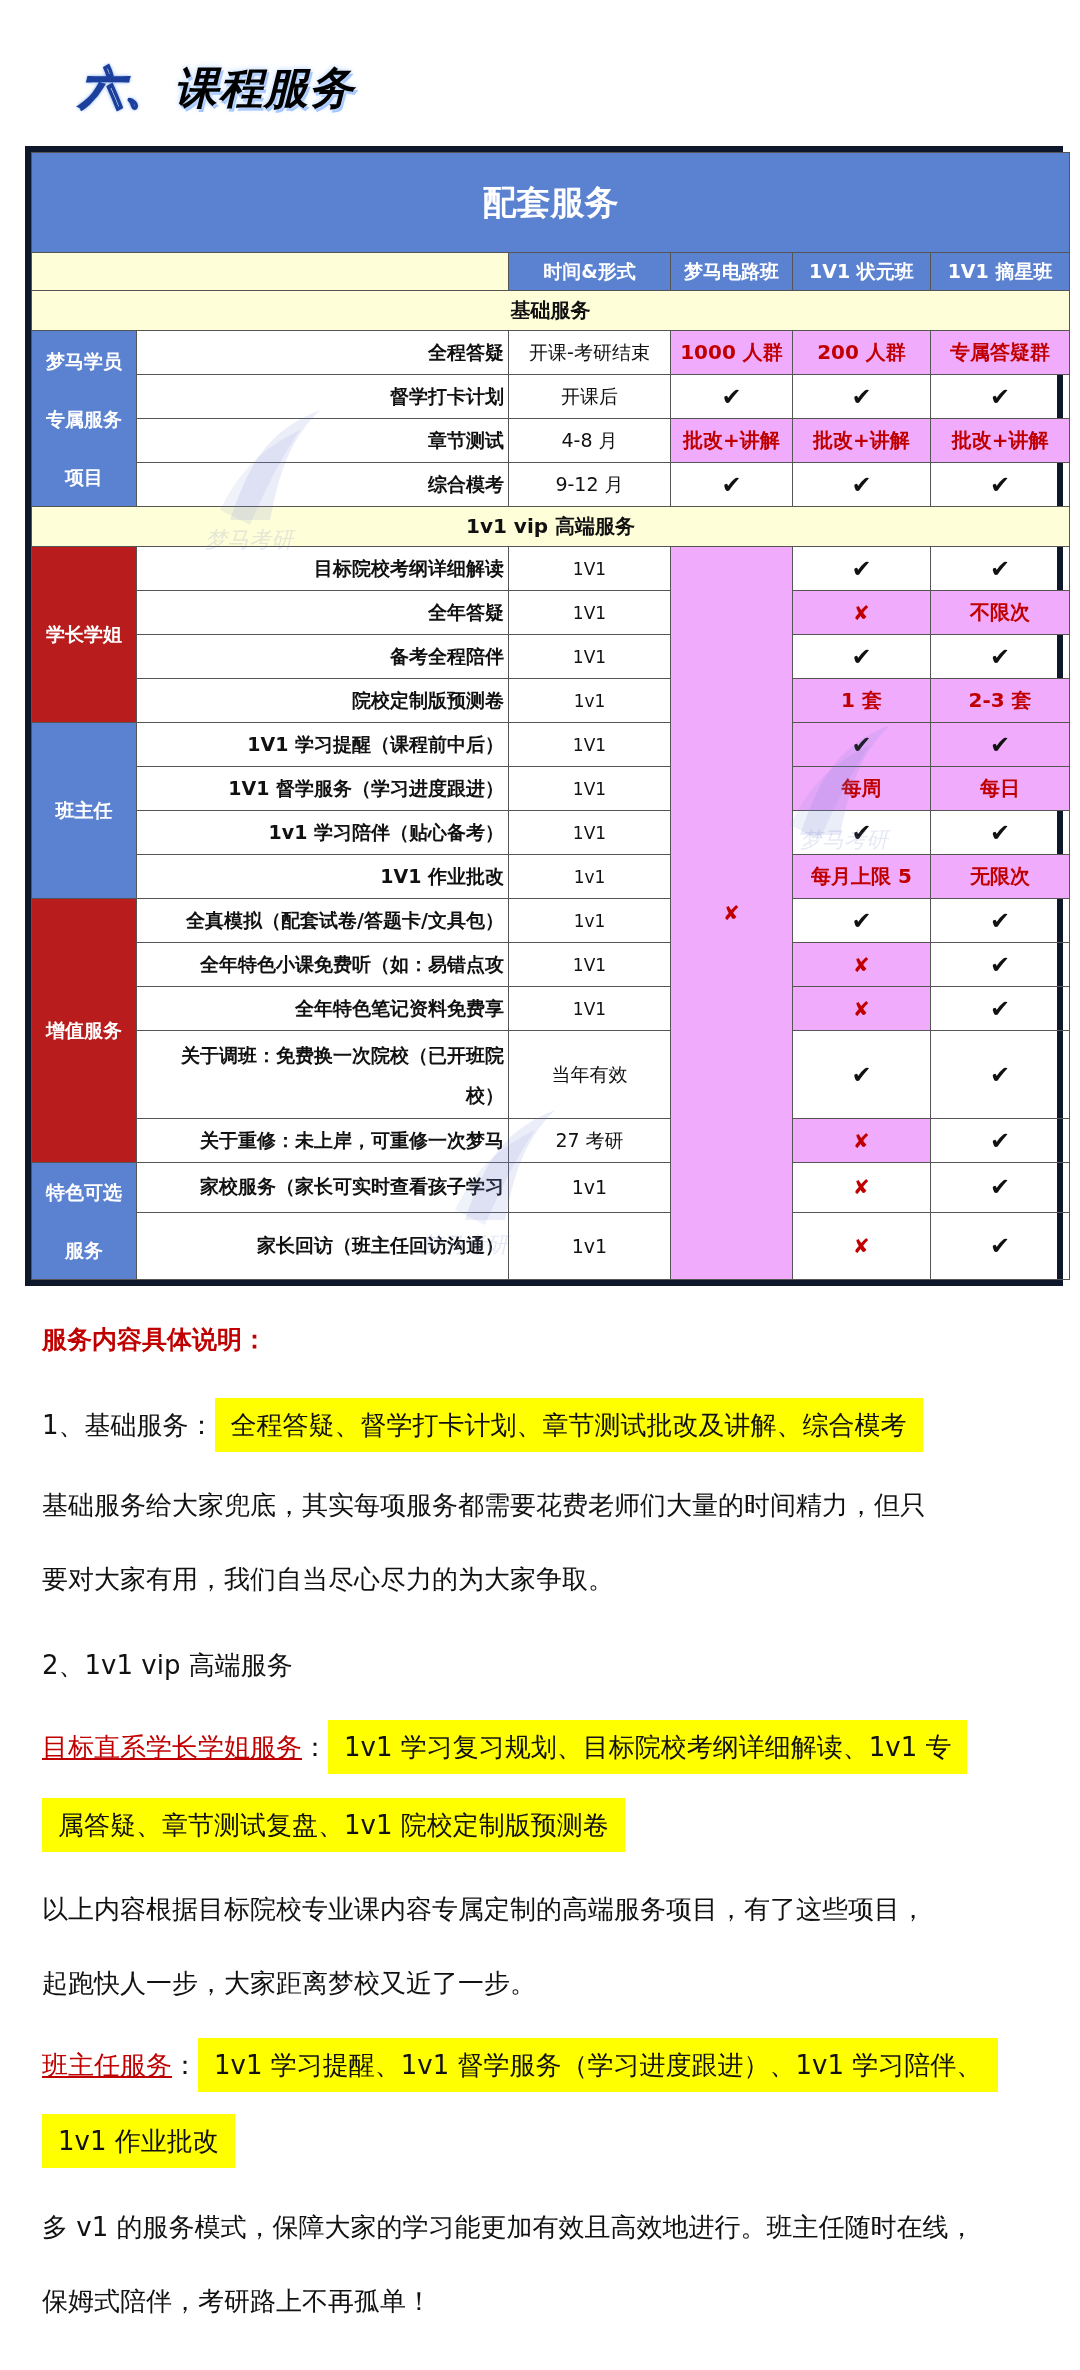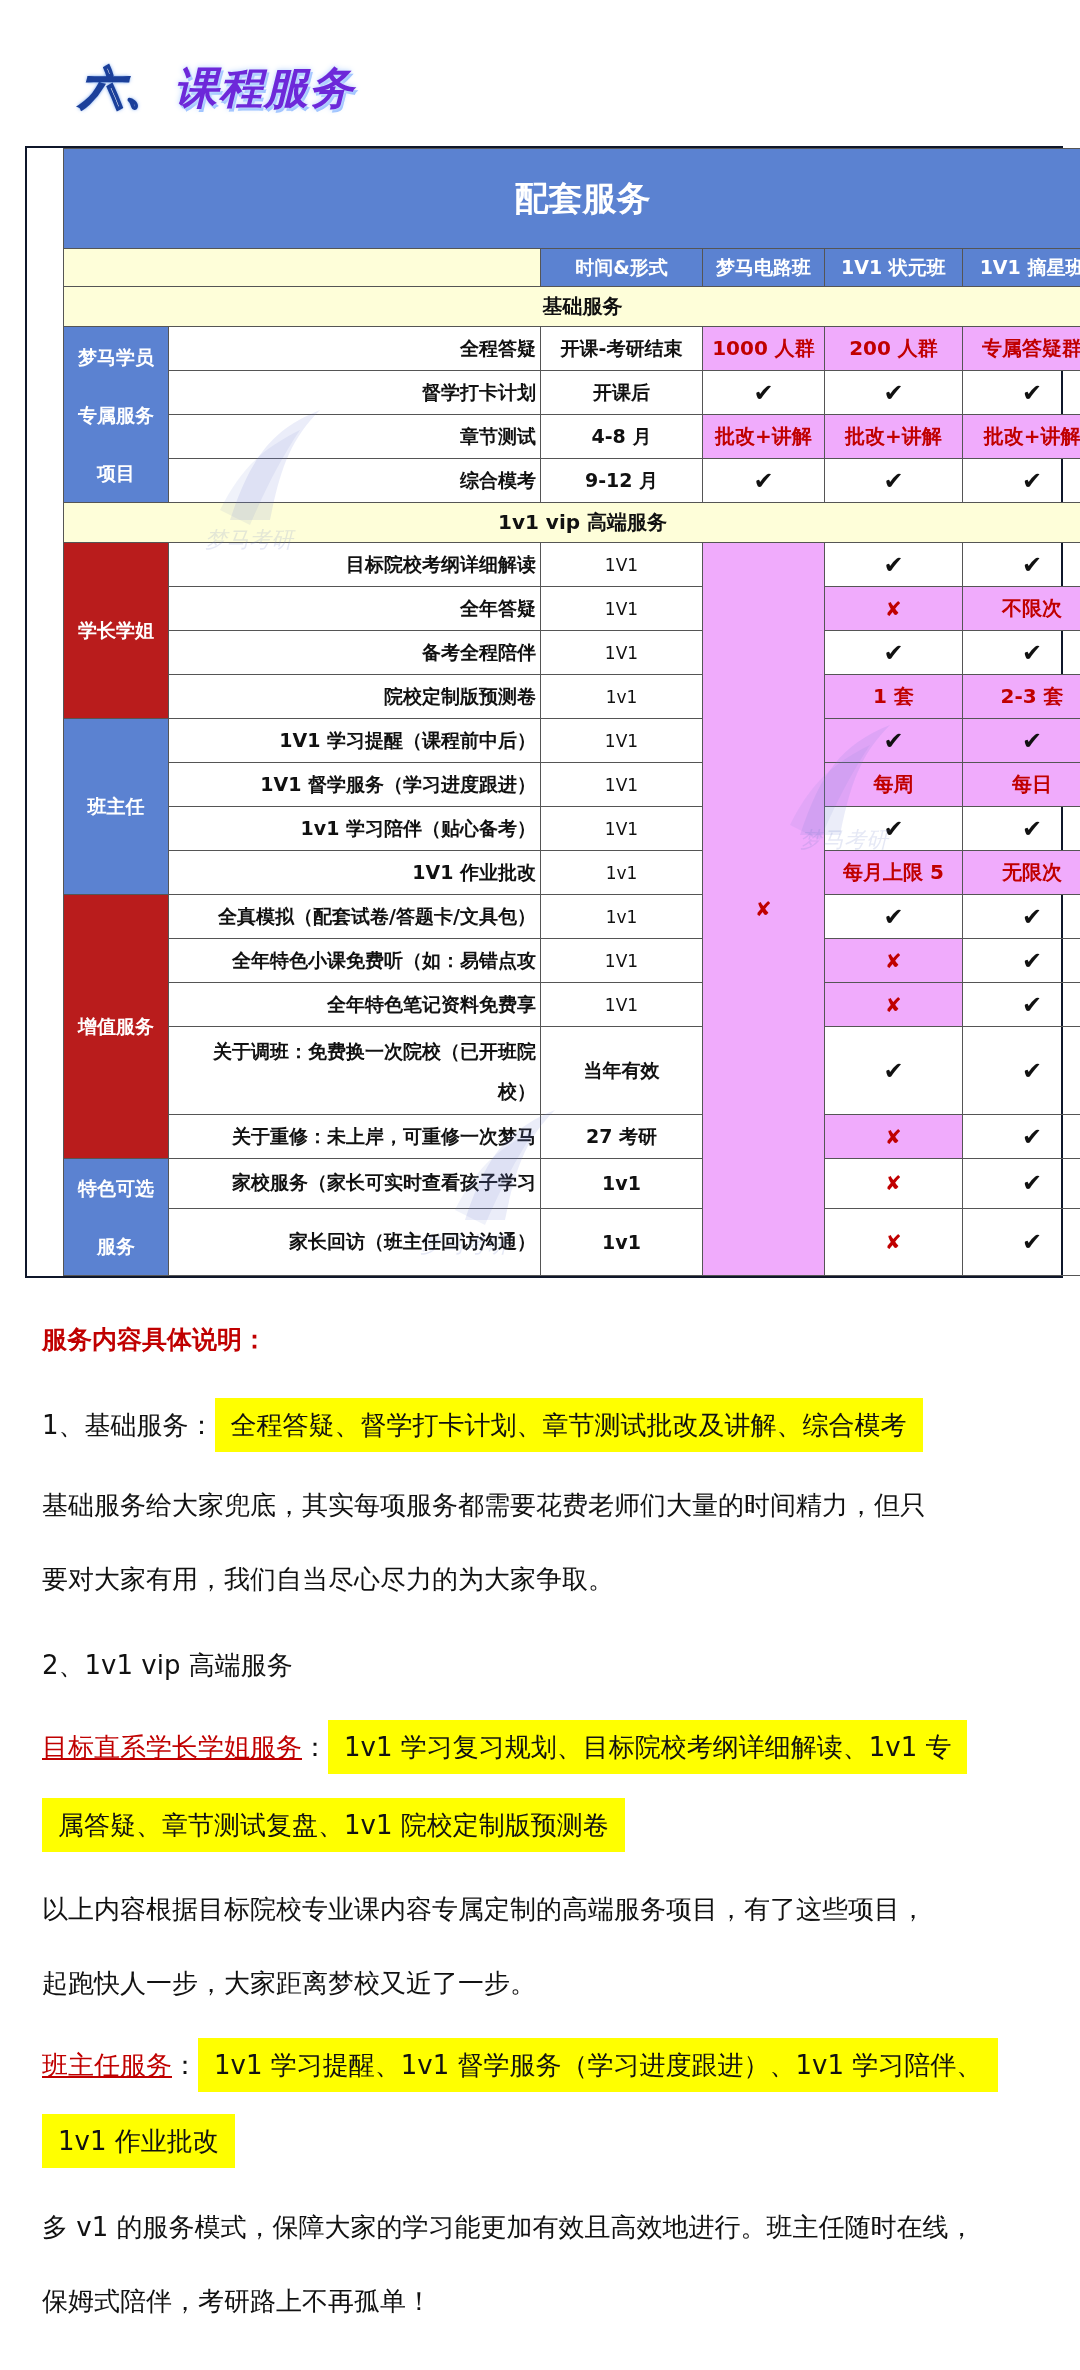--- a/index.html
+++ b/index.html
@@ -12,43 +12,43 @@
     position: absolute; left: 80px; top: 58px; height: 60px;
     display: flex; align-items: center; gap: 6px;
   }
   .section-title .num {
     font-size: 44px; font-weight: 900; color: #fff;
     -webkit-text-stroke: 2px #1b3f9a;
     text-shadow: 0 0 4px #3a7ae0, 0 0 2px #3a7ae0;
     font-style: italic;
   }
   .section-title .ttl {
-    font-size: 44px; font-weight: 900; color: #6d28d9; font-style: italic;
+    font-size: 44px; font-weight: 900; color: #000000; font-style: italic;
     text-shadow: 0 0 3px #cfe3ff, 0 0 6px #bcd6ff, 2px 3px 0 #9cc2ff;
     letter-spacing: 1px;
   }
 
   
   .tbl {
     position: absolute; left: 25px; top: 146px; width: 1038px;
-    border: 2px solid #0f172a; border-collapse: collapse; padding-left: 36px;
+    border: 6px solid #0f172a; border-collapse: collapse;
   }
   table { border-collapse: collapse; width: 1038px; table-layout: fixed; }
   td { border: 1.5px solid #555; text-align: center; vertical-align: middle;
        font-weight: bold; font-size: 20px; padding: 0 4px; }
   .hdr-main { background: #5b82d1; color: #fff; font-size: 34px; height: 100px; }
   .yellow { background: #fefed9; }
   .hdr-col { background: #5b82d1; color: #fff; font-size: 19px; height: 38px; }
   .sec-row td { background: #fefed9; height: 40px; font-size: 20px; }
   .side-a { background: #5b82d1; color: #fff; font-size: 19px; line-height: 58px; }
   .side-b { background: #b91c1c; color: #fff; font-size: 19px; }
   .side-c { background: #5b82d1; color: #fff; font-size: 19px; }
   .item { text-align: right; padding-left: 26px; font-size: 19px; }
   .time { font-size: 17px; font-weight: normal; }
-  .time.b { font-weight: bold; font-size: 19px; margin-top: 46px; }
+  .time.b { font-weight: normal; font-size: 19px; margin-top: 46px; }
   .lb { background: #f0abfc; }
   .red { color: #c00000; }
   .ck { font-size: 24px; }
   .xm { color: #c00000; font-size: 20px; }
   .r { height: 44px; }
   .r1v1 { height: 44px; }
 
   .watermark {
     position: absolute; color: rgba(110,130,200,0.18); font-style: italic;
     font-family: "DejaVu Serif", serif; font-size: 22px; pointer-events: none;

